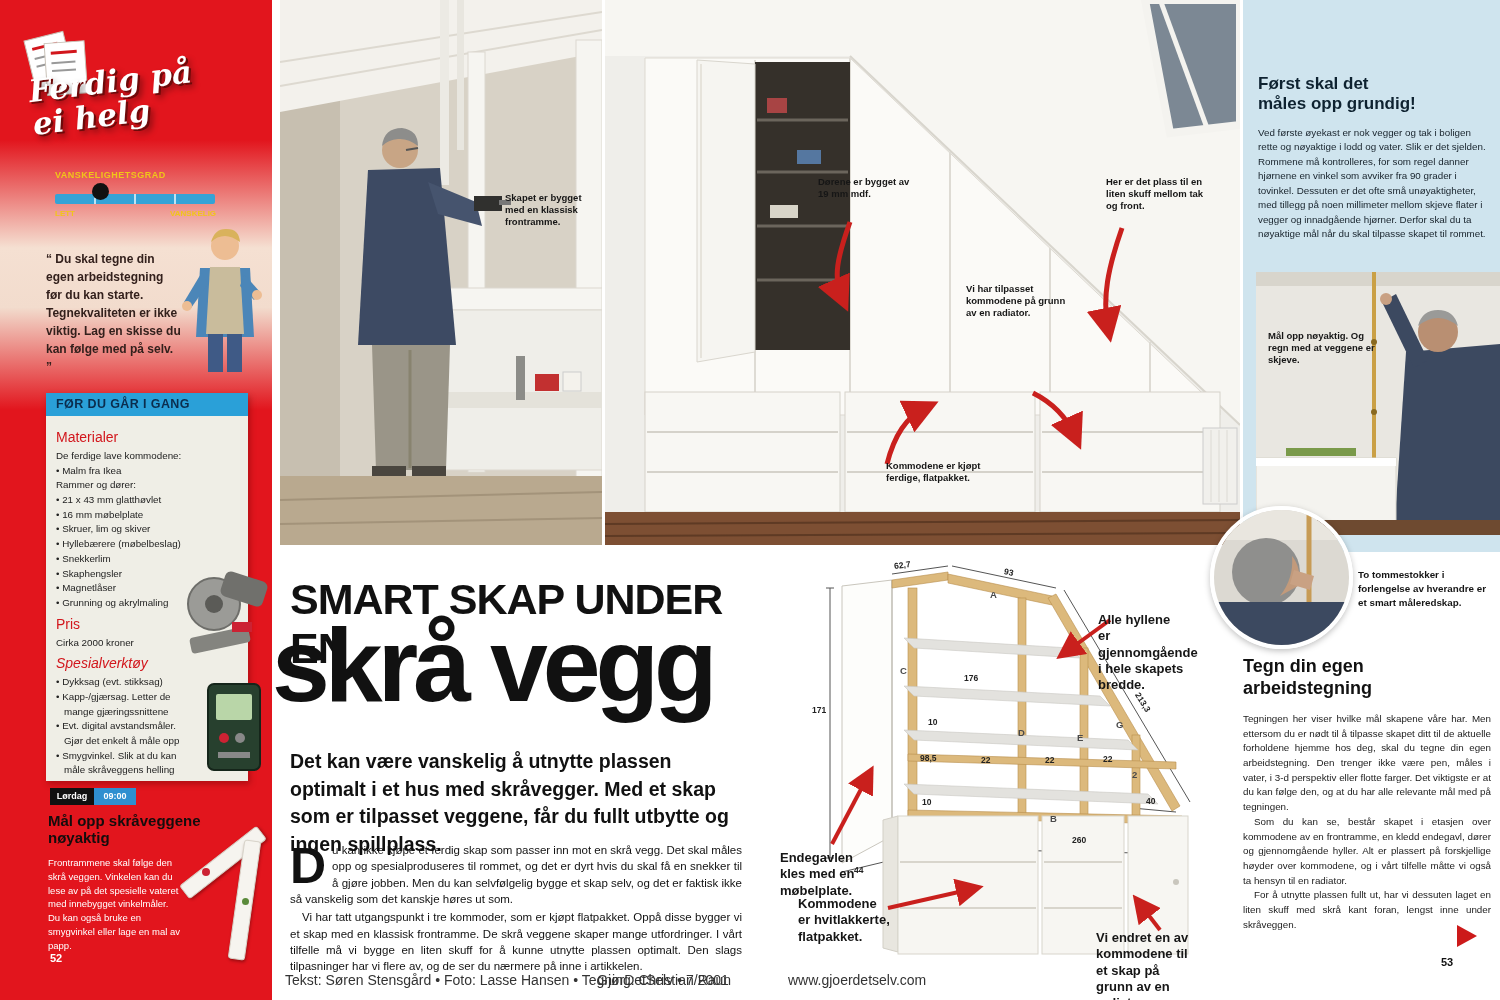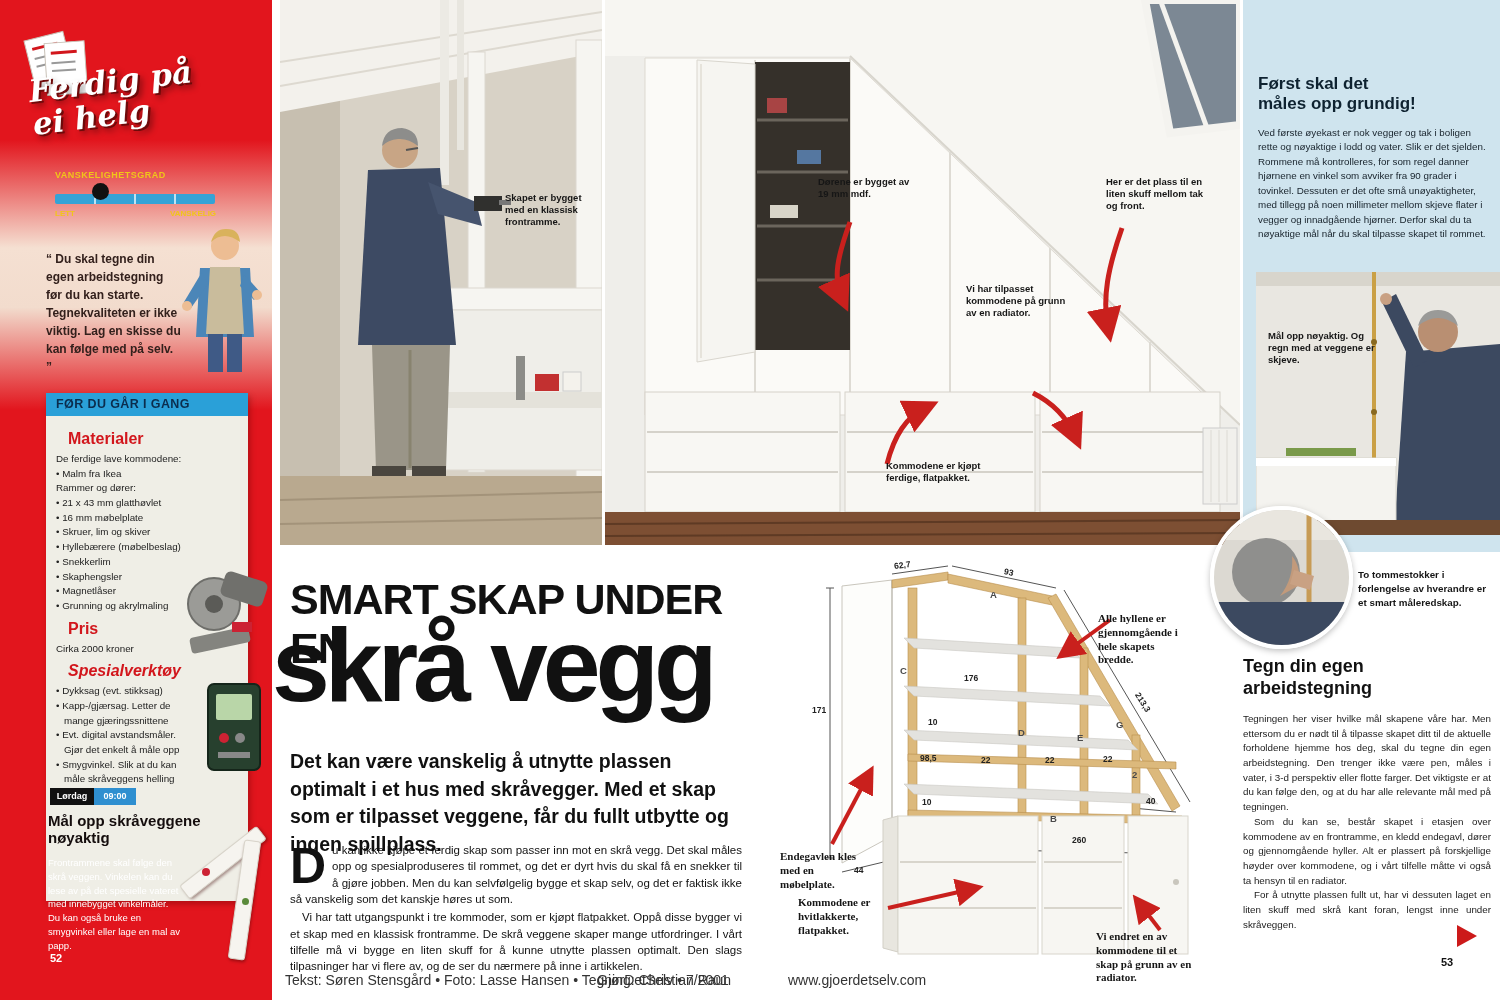--- a/index.html
+++ b/index.html
@@ -12,26 +12,26 @@
      background:linear-gradient(180deg,rgba(247,226,214,0) 0%,#f5e0d2 40%,#f2dccd 62%,rgba(247,226,214,0) 100%);}
   .logo-text{left:30px;top:62px;width:215px;transform:rotate(-7deg);
      font-family:"DejaVu Serif",serif;font-style:italic;font-weight:800;font-size:31px;line-height:1.05;
      color:#fff;text-shadow:2px 2px 0 #6e0a0a,4px 5px 6px rgba(0,0,0,.4);}
   .diff-label{left:55px;top:170px;font-size:9px;font-weight:700;color:#f0c51a;letter-spacing:.5px;}
   .diff-track{left:55px;top:194px;width:160px;height:10px;background:#35a3d6;border-radius:2px;}
   .diff-tick{position:absolute;top:0;width:2px;height:10px;background:#bfe2f2;}
   .diff-knob{left:92px;top:183px;width:17px;height:17px;border-radius:50%;background:#111;}
   .diff-end{top:209px;font-size:8px;font-weight:700;color:#f0c51a;}
   .quote{left:46px;top:250px;width:136px;font-size:12px;line-height:1.5;font-weight:700;color:#33201c;}
-  .bybox{left:46px;top:393px;width:202px;height:508px;background:#efeee6;box-shadow:2px 3px 6px rgba(80,0,0,.35);}
+  .bybox{left:46px;top:393px;width:202px;height:388px;background:#efeee6;box-shadow:2px 3px 6px rgba(80,0,0,.35);}
   .bybox-head{left:0;top:0;width:100%;height:23px;background:#2aa0d8;color:#0b2d4d;
      font-size:12.5px;font-weight:700;line-height:23px;padding-left:10px;box-sizing:border-box;letter-spacing:.4px;}
   .bybox-body{left:0;top:23px;width:100%;padding:8px 10px 6px 10px;box-sizing:border-box;
      font-size:9.8px;line-height:1.5;color:#222;}
-  .redhead{color:#d2161c;font-weight:700;font-size:16px;margin:3px 0 1px 12px;}
+  .redhead{color:#d2161c;font-weight:400;font-size:14px;margin:3px 0 1px 0;}
   .bullet{padding-left:8px;text-indent:-8px;}
   .badge-day{left:50px;top:788px;width:44px;height:17px;background:#111;color:#fff;
      font-size:9px;font-weight:700;text-align:center;line-height:17px;}
   .badge-time{left:94px;top:788px;width:42px;height:17px;background:#2f8fd0;color:#fff;
      font-size:9px;font-weight:700;text-align:center;line-height:17px;}
   .measure-head{left:48px;top:812px;width:175px;font-size:15px;line-height:1.15;font-weight:700;color:#140d0d;}
   .measure-body{left:48px;top:856px;width:132px;font-size:9.5px;line-height:1.45;color:#fff;}
   .pageno-left{left:50px;top:952px;font-size:11px;font-weight:700;color:#fff;}
   .pageno-right{left:1441px;top:956px;font-size:11px;font-weight:700;color:#111;}
   
@@ -47,21 +47,21 @@
   .kicker{left:290px;top:575px;width:460px;font-size:43px;font-weight:700;letter-spacing:-1px;color:#111;}
   .headline{left:272px;top:606px;width:470px;font-size:104px;font-weight:700;letter-spacing:-5px;color:#111;}
   .standfirst{left:290px;top:748px;width:452px;font-size:19.5px;line-height:1.42;font-weight:700;color:#111;}
   .bodytext{left:290px;top:842px;width:452px;font-size:11.5px;line-height:1.42;color:#111;text-align:justify;}
   .dropcap{float:left;font-size:50px;line-height:.82;font-weight:700;padding:4px 6px 0 0;color:#111;}
   .p2{text-indent:12px;margin-top:2px;}
   
   .draw-layer{left:780px;top:558px;width:460px;height:412px;}
   .dim{position:absolute;font-size:8.5px;font-weight:700;color:#222;line-height:1;}
   .dletter{position:absolute;font-size:9.5px;font-weight:700;color:#4a4a4a;line-height:1;}
-  .dlabel{position:absolute;font-size:11px;line-height:1.25;font-weight:600;color:#161616;font-family:Liberation Serif, serif;}
+  .dlabel{position:absolute;font-size:13px;line-height:1.25;font-weight:600;color:#161616;}
   
   .col-head{left:1243px;top:656px;width:240px;font-size:18px;line-height:1.2;font-weight:700;color:#111;}
   .col-body{left:1243px;top:712px;width:248px;font-size:9.8px;line-height:1.5;color:#1b1b1b;text-align:justify;}
   .col-body p{margin:0;}
   .col-body p + p{text-indent:11px;}
   .next-arrow{left:1457px;top:925px;width:0;height:0;border-top:11px solid transparent;
      border-bottom:11px solid transparent;border-left:20px solid #cc1a1a;}
   .footer{position:absolute;top:972px;font-size:14px;color:#333;}
   
   .rule-bar{position:absolute;background:#f6f4ef;border:1px solid #d8d4ca;border-radius:3px;box-shadow:1px 2px 3px rgba(60,0,0,.4);}

